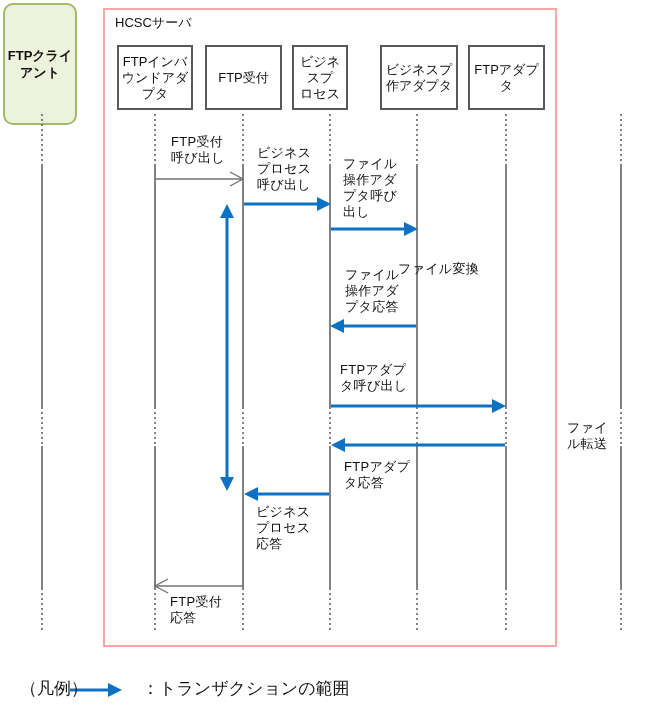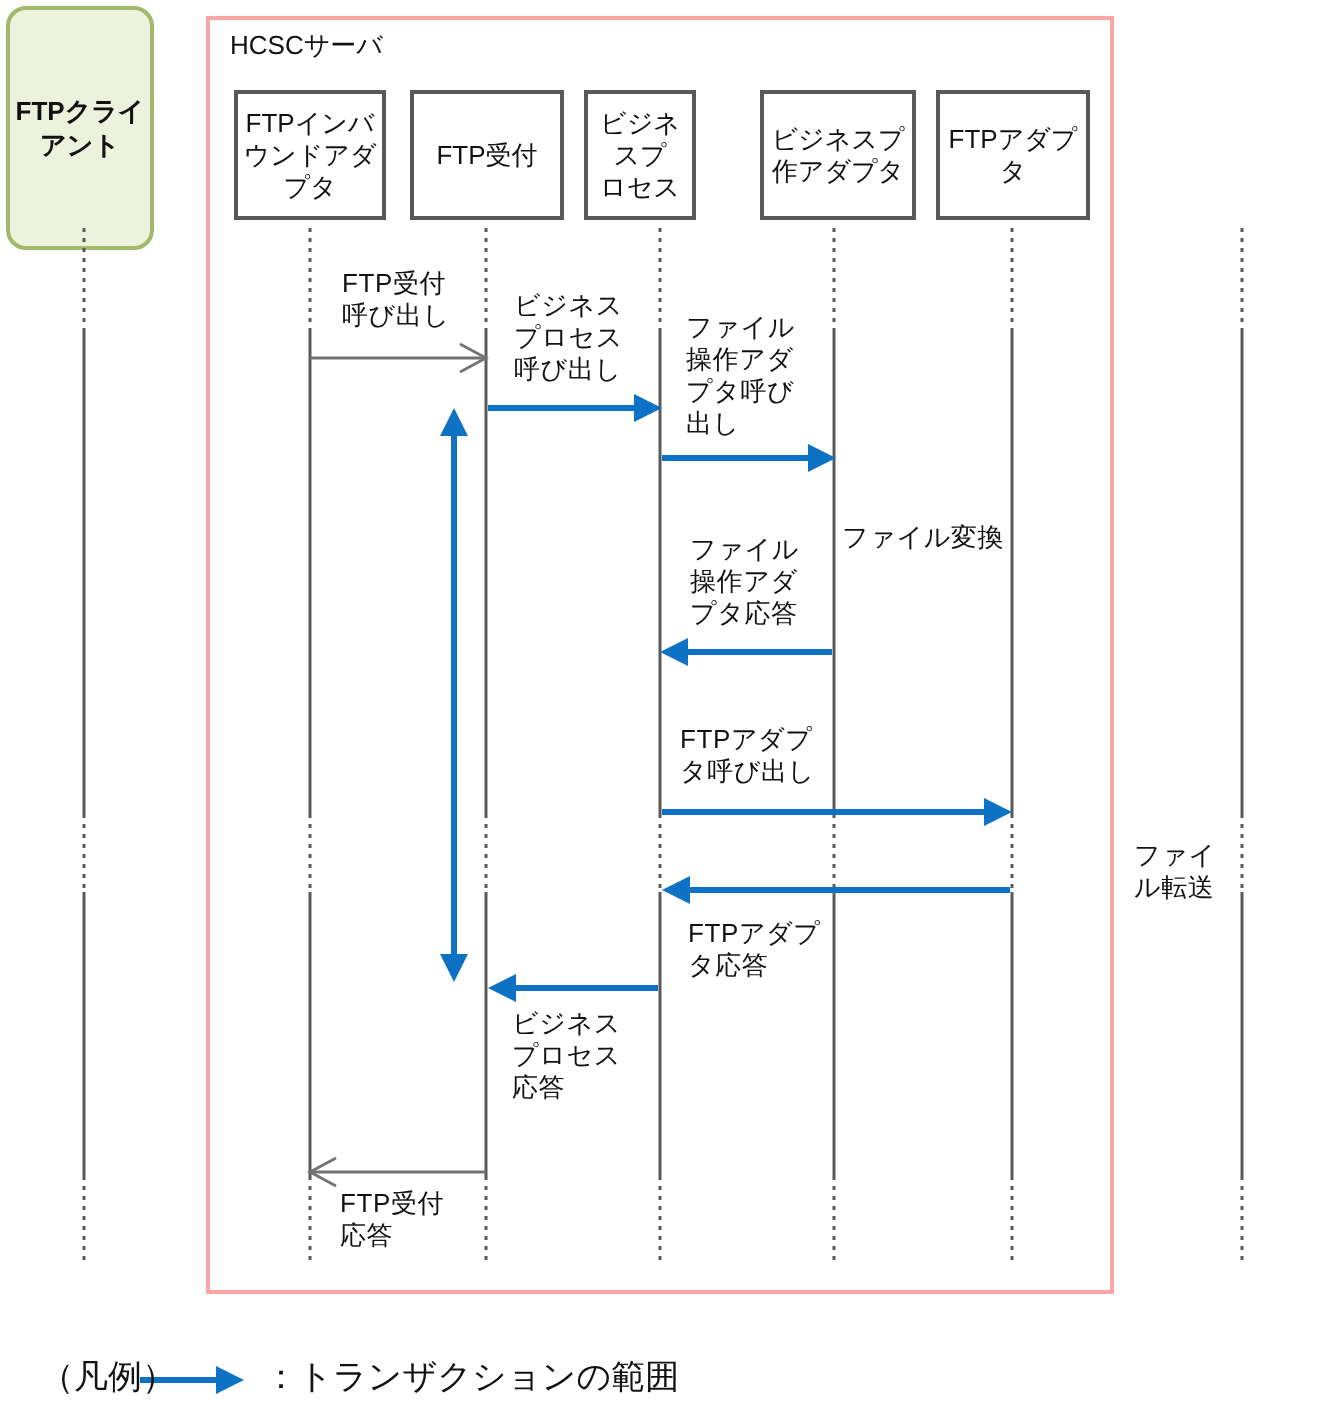--- a/index.html
+++ b/index.html
@@ -154,20 +154,20 @@
   <div class="msg" style="left:340px;top:362px;">FTPアダプ
 タ呼び出し</div>
   <div class="msg" style="left:344px;top:459px;">FTPアダプ
 タ応答</div>
   <div class="msg" style="left:256px;top:504px;">ビジネス
 プロセス
 応答</div>
   <div class="msg" style="left:170px;top:594px;">FTP受付
 応答</div>
 
-  <div class="msg" style="left:421px;top:261px;font-family:Liberation Serif, serif;">ファイル変換</div>
+  <div class="msg" style="left:398px;top:261px;font-family:Liberation Serif, serif;">ファイル変換</div>
   <div class="msg" style="left:567px;top:420px;">ファイ
 ル転送</div>
 
   <div class="legend-text" style="left:20px;top:681px;">（凡例）</div>
-  <div class="legend-text" style="left:132px;top:681px;">：トランザクションの範囲</div>
+  <div class="legend-text" style="left:142px;top:681px;">：トランザクションの範囲</div>
 
 </div>
 
 </body></html>

